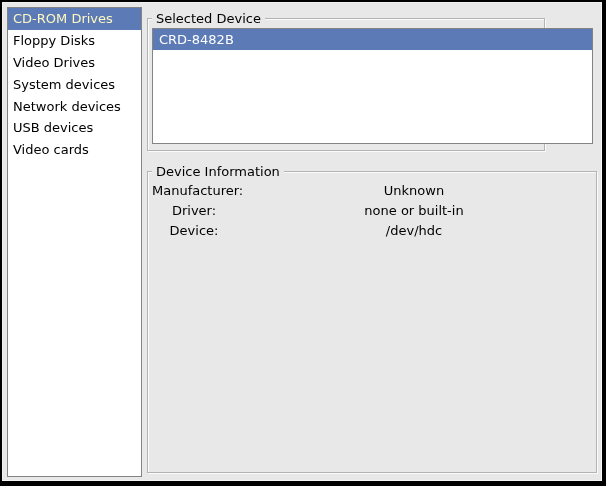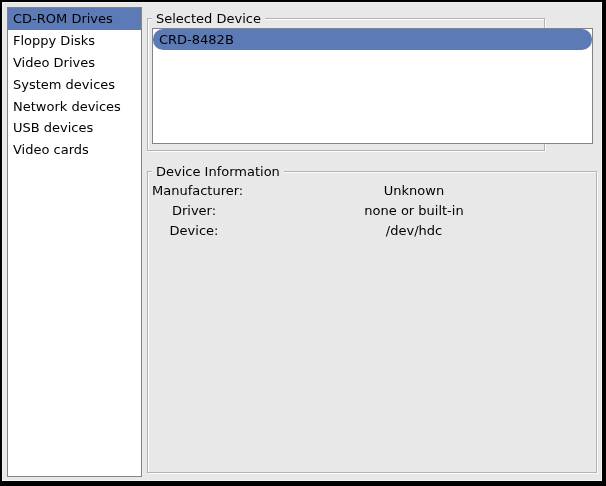--- a/index.html
+++ b/index.html
@@ -37,21 +37,21 @@
   .sidebar-item {
     height: 21.8px;
     display: flex;
     align-items: center;
     padding-left: 5px;
     white-space: nowrap;
     cursor: default;
   }
   .sidebar-item.selected {
     background: var(--sel, #5c7ab5);
-    color: #000000;
+    color: #fef9c3;
   }
 
   
   .groupbox {
     position: absolute;
     box-sizing: border-box;
     border: 1px solid #b3b3b3;
     box-shadow: 1px 1px 0 #fbfbfb, inset 1px 1px 0 #fbfbfb;
   }
   .gb-selected-device {
@@ -91,22 +91,21 @@
   }
   .device-row {
     height: 21px;
     line-height: 21px;
     padding-left: 6px;
     white-space: nowrap;
     cursor: default;
   }
   .device-row.selected {
     background: var(--sel, #5c7ab5);
-    color: #000000;
-    border-radius: 10px;
+    color: #ffffff;
   }
 
   
   .info-rows {
     position: absolute;
     left: 4px;
     top: 8px;
     right: 4px;
   }
   .info-row {

